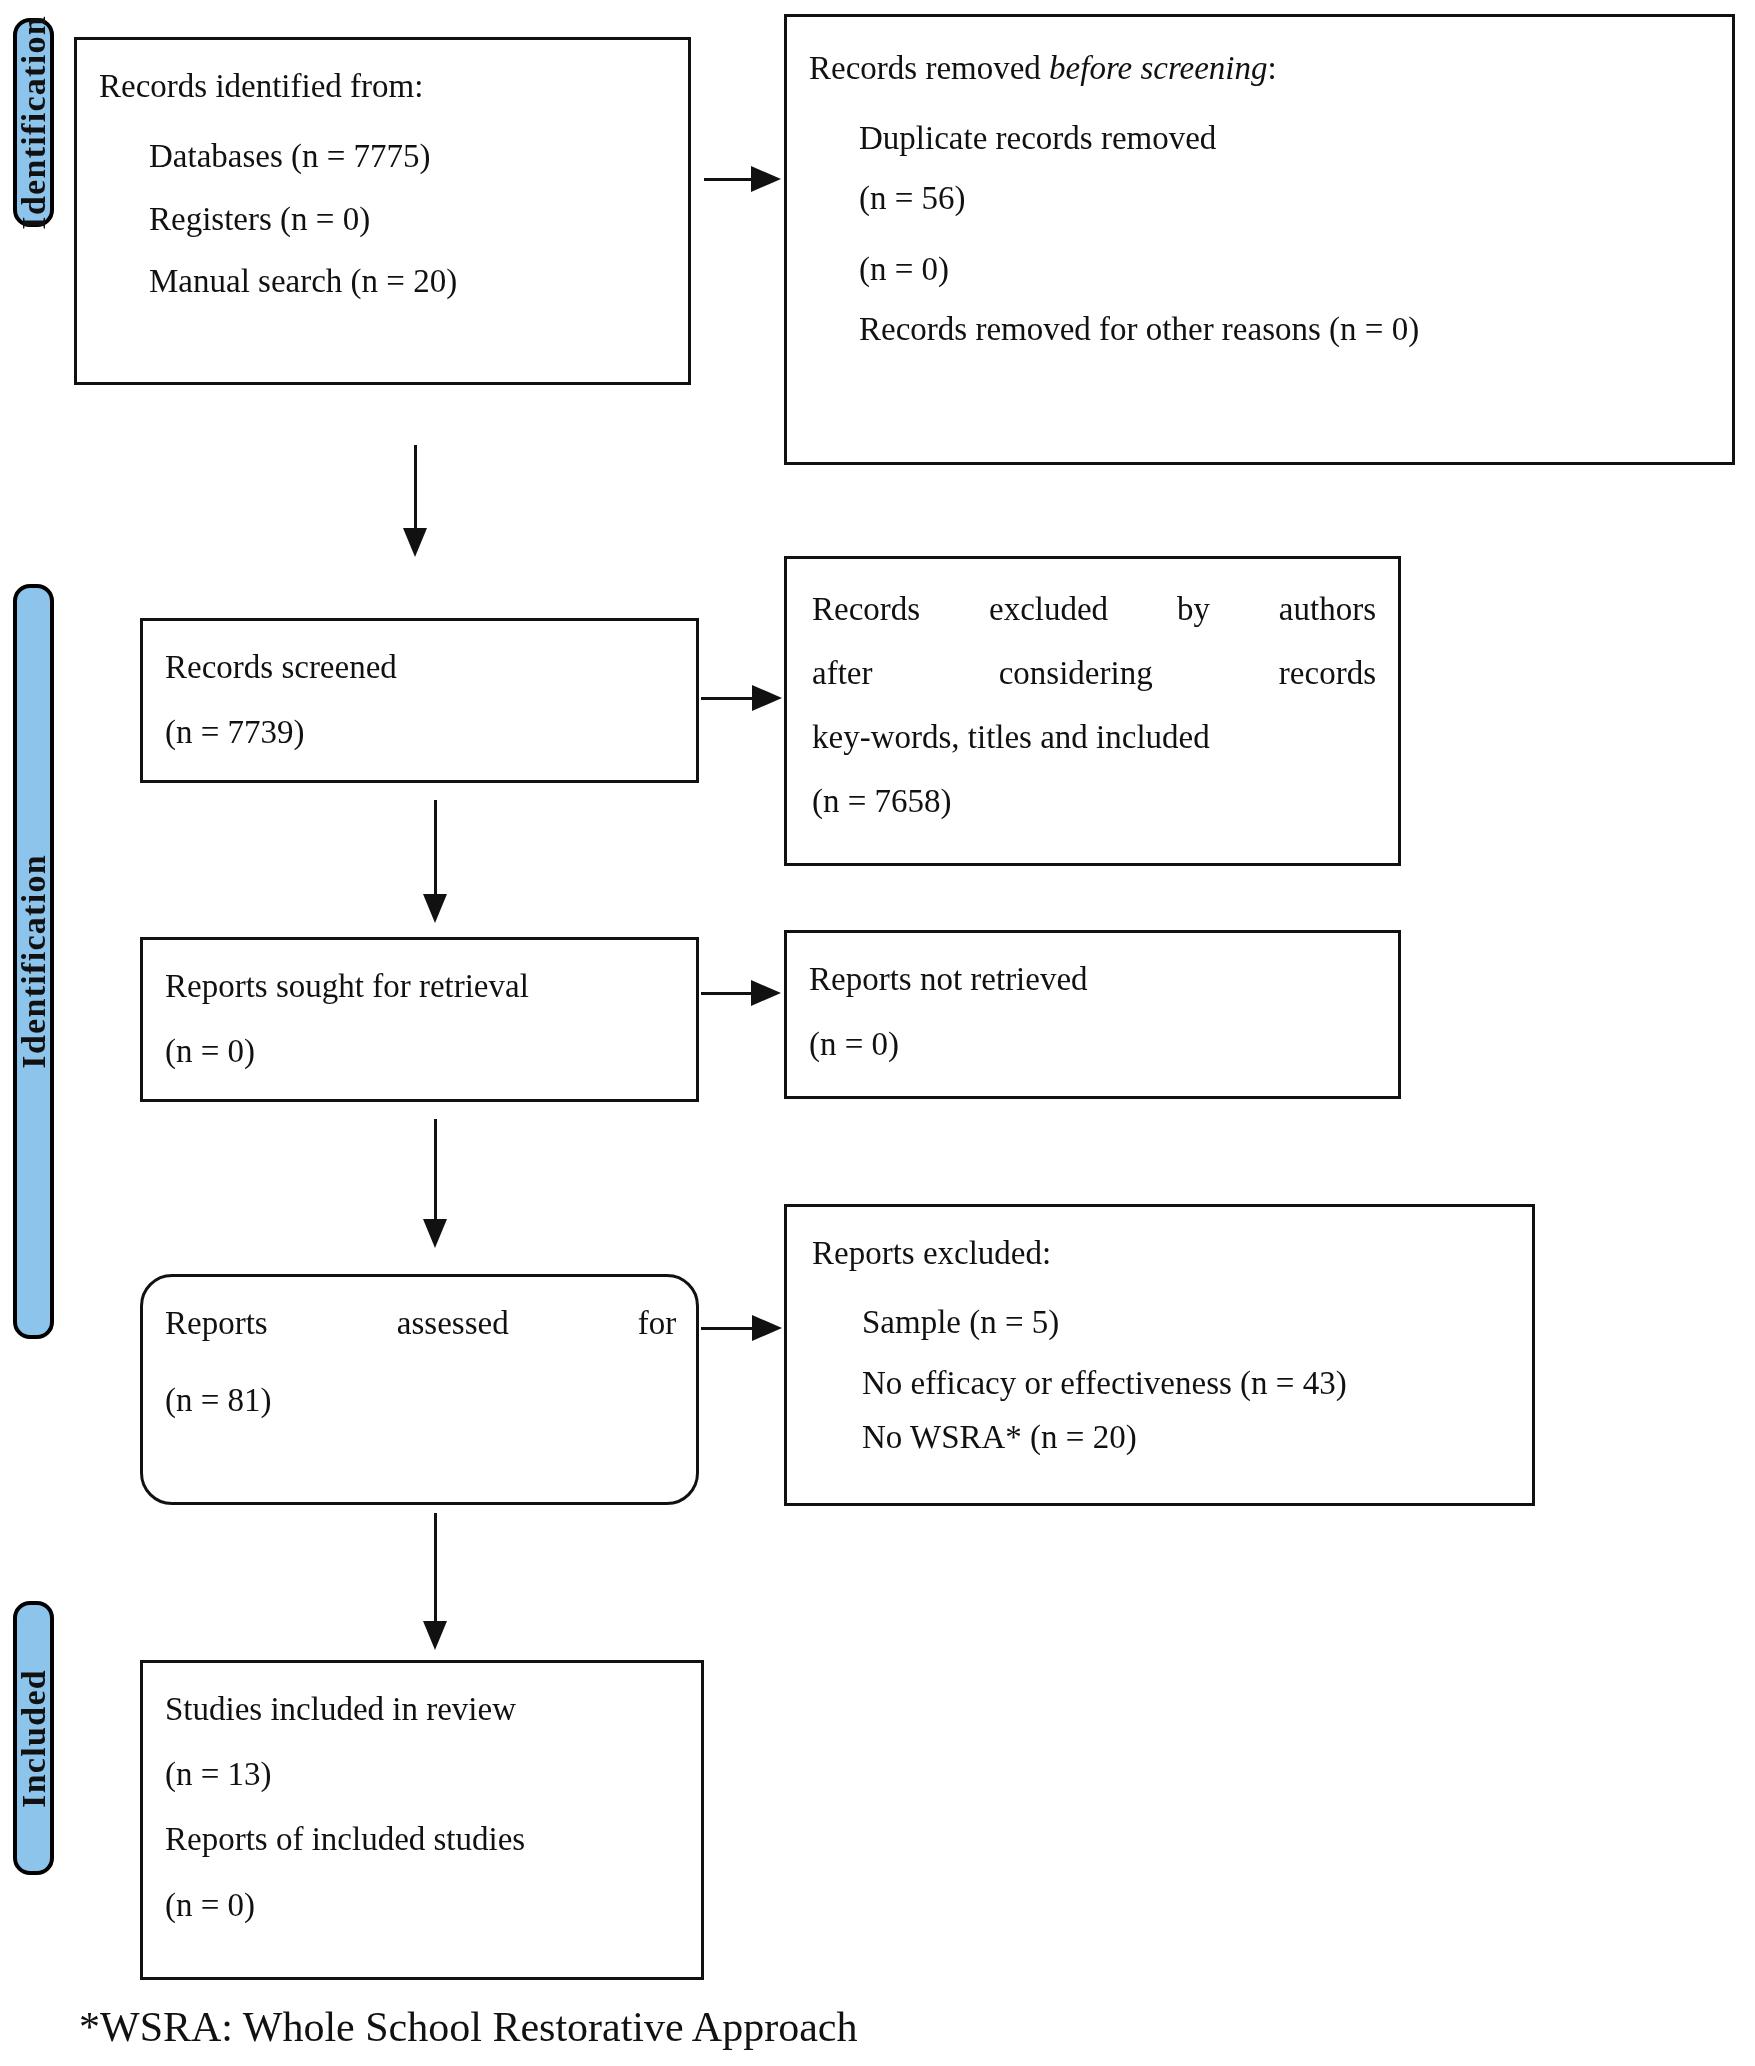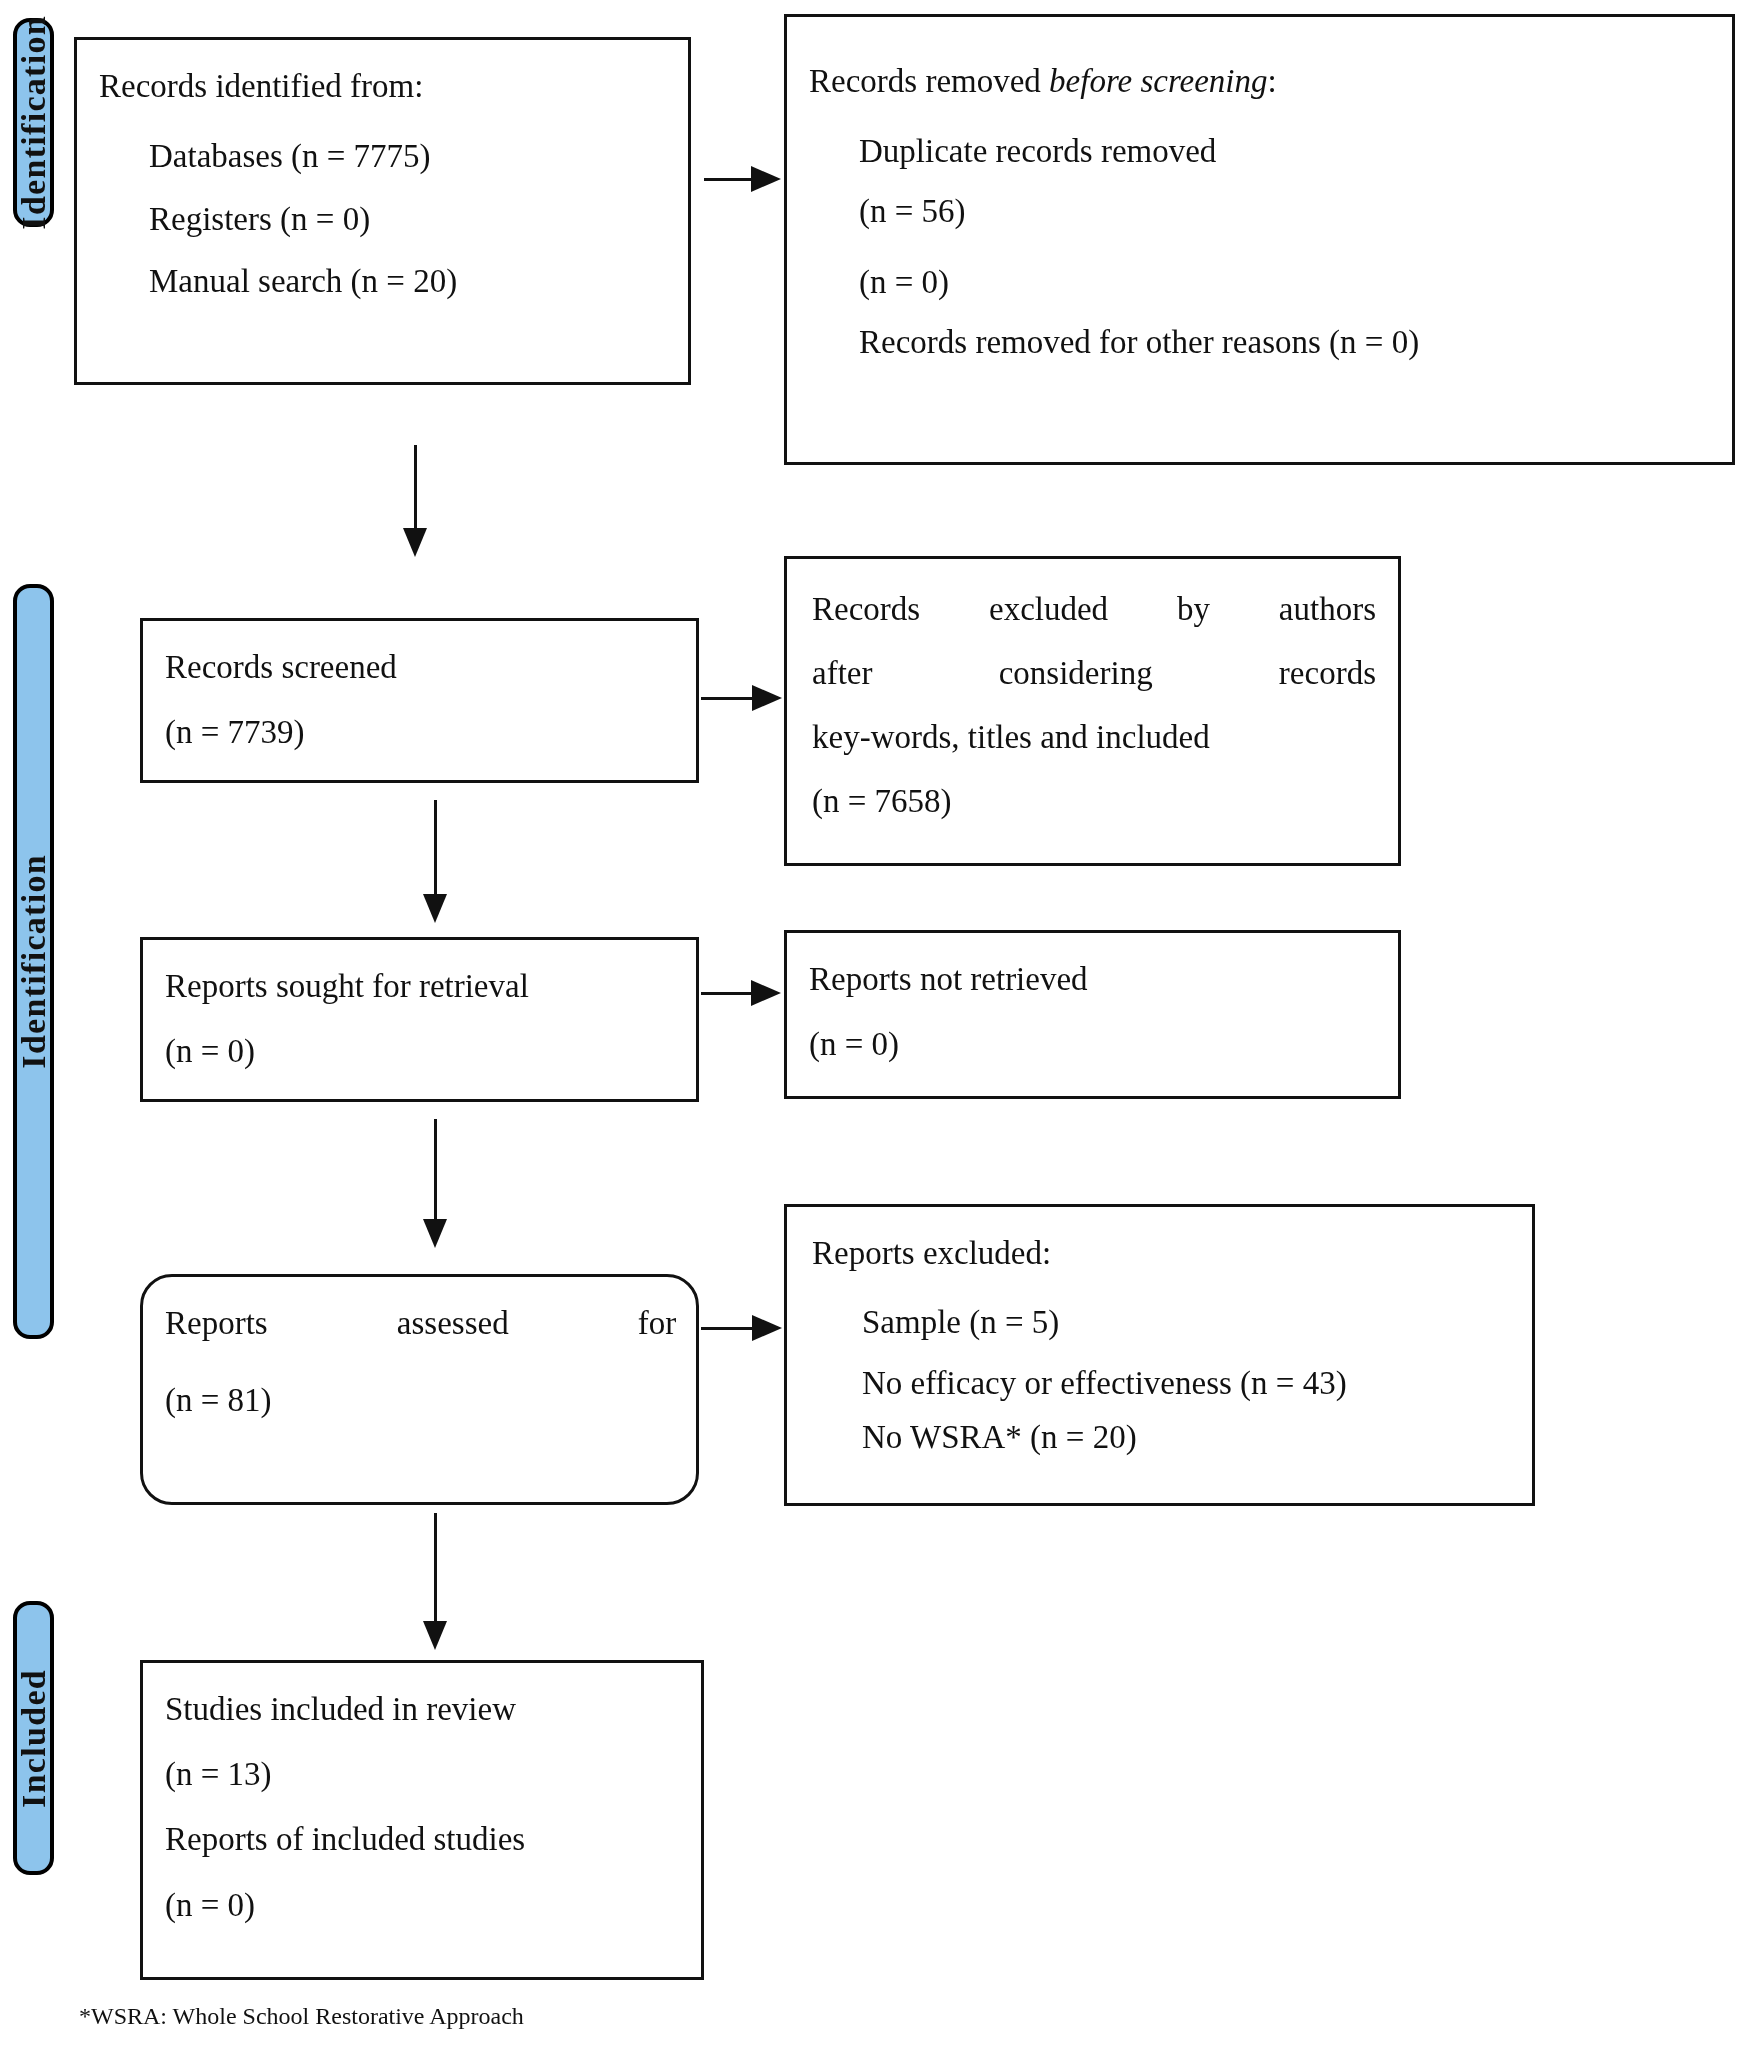--- a/index.html
+++ b/index.html
@@ -101,21 +101,21 @@
     width: 0;
     height: 0;
     border-top: 13.8px solid transparent;
     border-bottom: 13.8px solid transparent;
     border-left: 30px solid #111111;
   }
 
   
   .footnote {
     position: absolute;
-    font-size: 24px;
+    font-size: 42px;
     color: #111111;
     white-space: nowrap;
   }
 </style>
 </head>
 <body>
 
 <div id="canvas">
 
   <div class="stage-tab" style="left:13px; top:17.7px; width:41px; height:209px;">
@@ -138,21 +138,21 @@
     <div class="ln indent">Registers (n = 0)</div>
     <div style="height:14.4px"></div>
     <div class="ln indent">Manual search (n = 20)</div>
   </div>
 
   <div class="arrow-right" style="left:704px; top:178px; width:77px;">
     <div class="shaft" style="width:49px;"></div>
     <div class="head" style="left:47px;"></div>
   </div>
 
-  <div class="flow-box" style="left:784px; top:14.4px; width:951px; height:451px; padding-top:40px;">
+  <div class="flow-box" style="left:784px; top:14.4px; width:951px; height:451px; padding-top:27px;">
     <div class="ln"><span>Records removed </span><em>before screening</em><span>:</span></div>
     <div style="height:21px"></div>
     <div class="ln indent">Duplicate records removed</div>
     <div style="height:11.8px"></div>
     <div class="ln indent">(n = 56)</div>
     <div style="height:11.8px"></div>
     <div style="height:11.8px"></div>
     <div class="ln indent">(n = 0)</div>
     <div style="height:11.8px"></div>
     <div class="ln indent">Records removed for other reasons (n = 0)</div>

